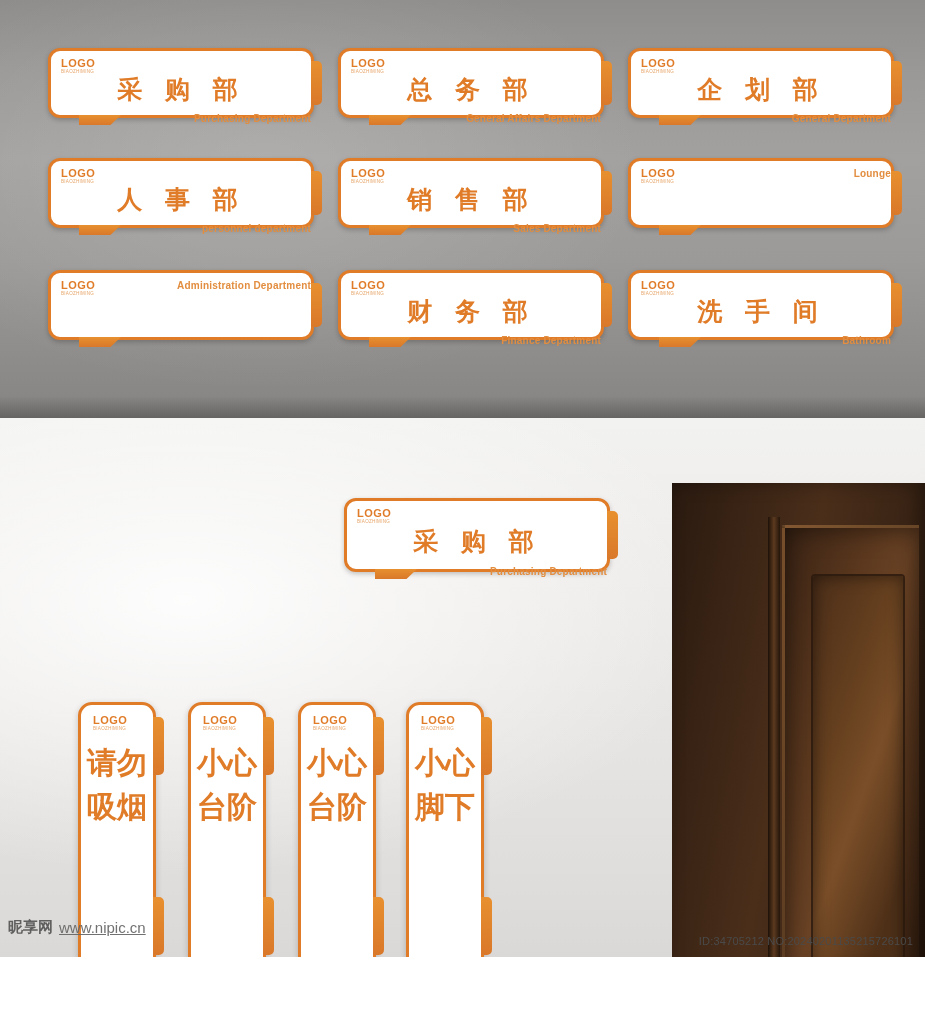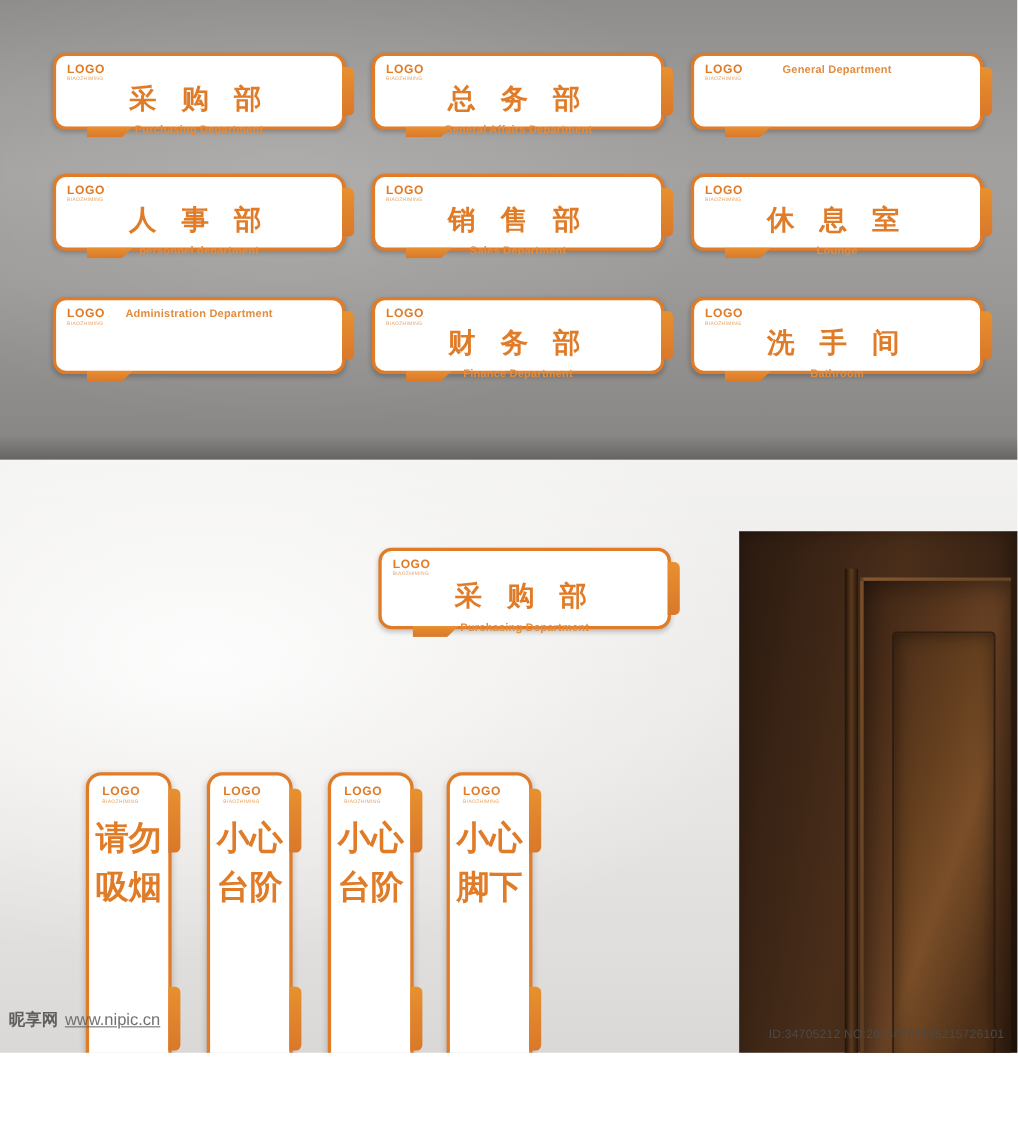--- a/index.html
+++ b/index.html
@@ -86,21 +86,21 @@
     font-size:11px;font-weight:bold;color:#e07b28;letter-spacing:0.5px;
   }
   .logo-sub{
     font-size:4.5px;color:#e6a468;letter-spacing:0.3px;margin-top:1px;
   }
   .cn{
     color:#e07b28;font-weight:bold;text-align:center;letter-spacing:7px;
     font-family:"DejaVu Sans", sans-serif;
   }
   .en{
-    color:#e28d3f;text-align:center;font-weight:bold;
+    color:#e28d3f;text-align:right;font-weight:bold;
     font-family:"Liberation Sans", sans-serif;
   }
 
   .h-plate .cn{font-size:25px;margin-top:22px;}
   .h-plate .en{font-size:10px;margin-top:7px;letter-spacing:0.2px;}
 
   
   .big-plate .cn{font-size:25px;margin-top:24px;}
   .big-plate .en{font-size:10px;margin-top:8px;}
 
@@ -173,20 +173,21 @@
     <div class="en">General Affairs Department</div>
   </div>
 
   <div class="plate h-plate" style="left:628px;top:48px;width:266px;height:70px;">
     <div class="tab tab-right"></div>
     <div class="tab tab-bottom"></div>
     <div class="logo-box">
       <div class="logo-main">LOGO</div>
       <div class="logo-sub">BIAOZHIMING</div>
     </div>
+    <div class="cn">企 划 部</div>
     <div class="en">General Department</div>
   </div>
 
   <div class="plate h-plate" style="left:48px;top:158px;width:266px;height:70px;">
     <div class="tab tab-right"></div>
     <div class="tab tab-bottom"></div>
     <div class="logo-box">
       <div class="logo-main">LOGO</div>
       <div class="logo-sub">BIAOZHIMING</div>
     </div>
@@ -205,21 +206,20 @@
     <div class="en">Sales Department</div>
   </div>
 
   <div class="plate h-plate" style="left:628px;top:158px;width:266px;height:70px;">
     <div class="tab tab-right"></div>
     <div class="tab tab-bottom"></div>
     <div class="logo-box">
       <div class="logo-main">LOGO</div>
       <div class="logo-sub">BIAOZHIMING</div>
     </div>
-    <div class="cn">休 息 室</div>
     <div class="en">Lounge</div>
   </div>
 
   <div class="plate h-plate" style="left:48px;top:270px;width:266px;height:70px;">
     <div class="tab tab-right"></div>
     <div class="tab tab-bottom"></div>
     <div class="logo-box">
       <div class="logo-main">LOGO</div>
       <div class="logo-sub">BIAOZHIMING</div>
     </div>

